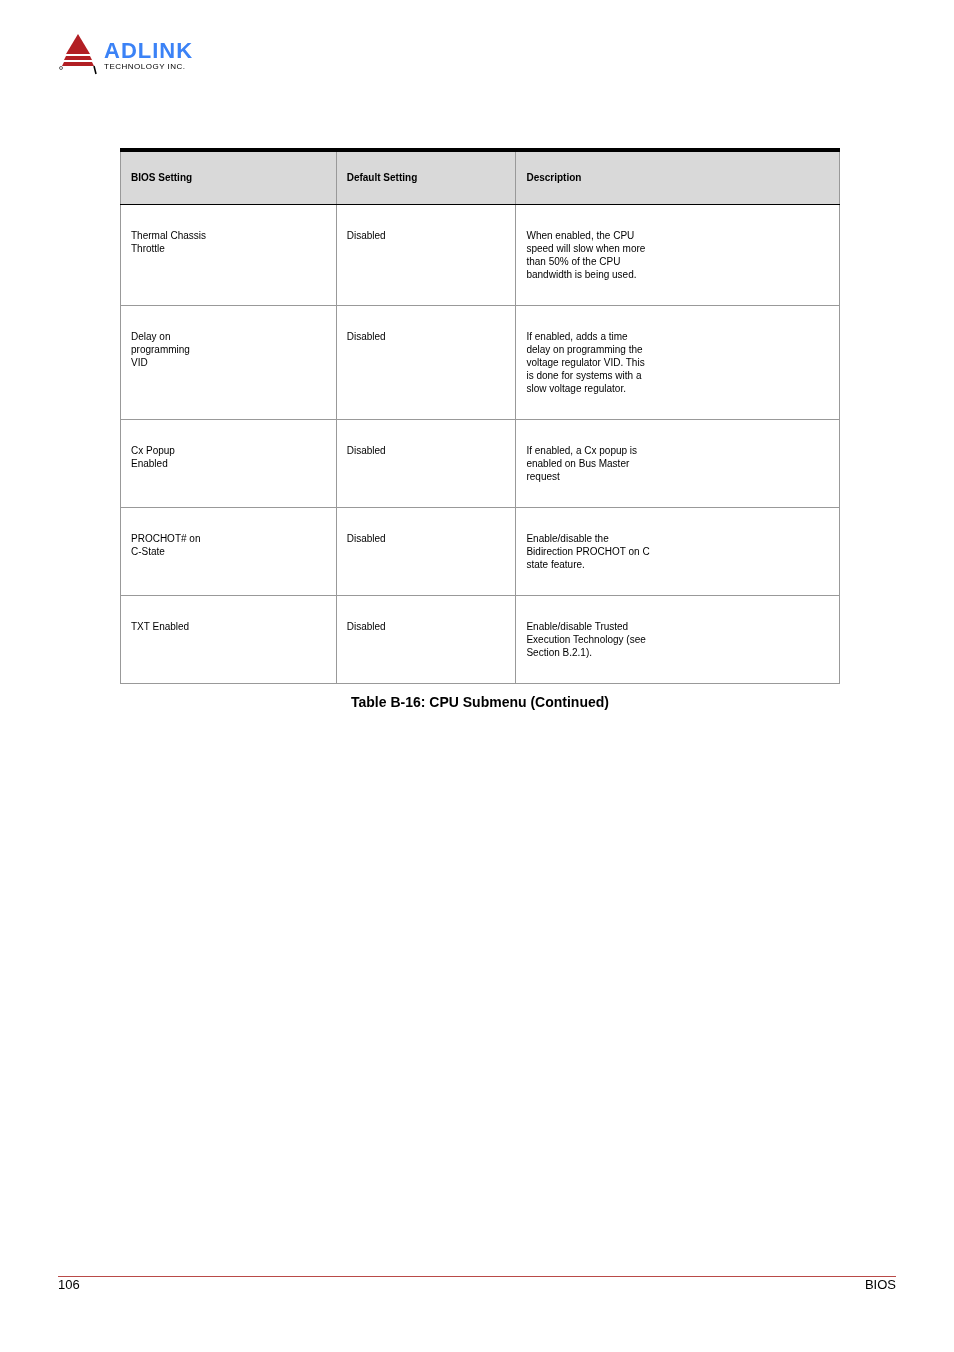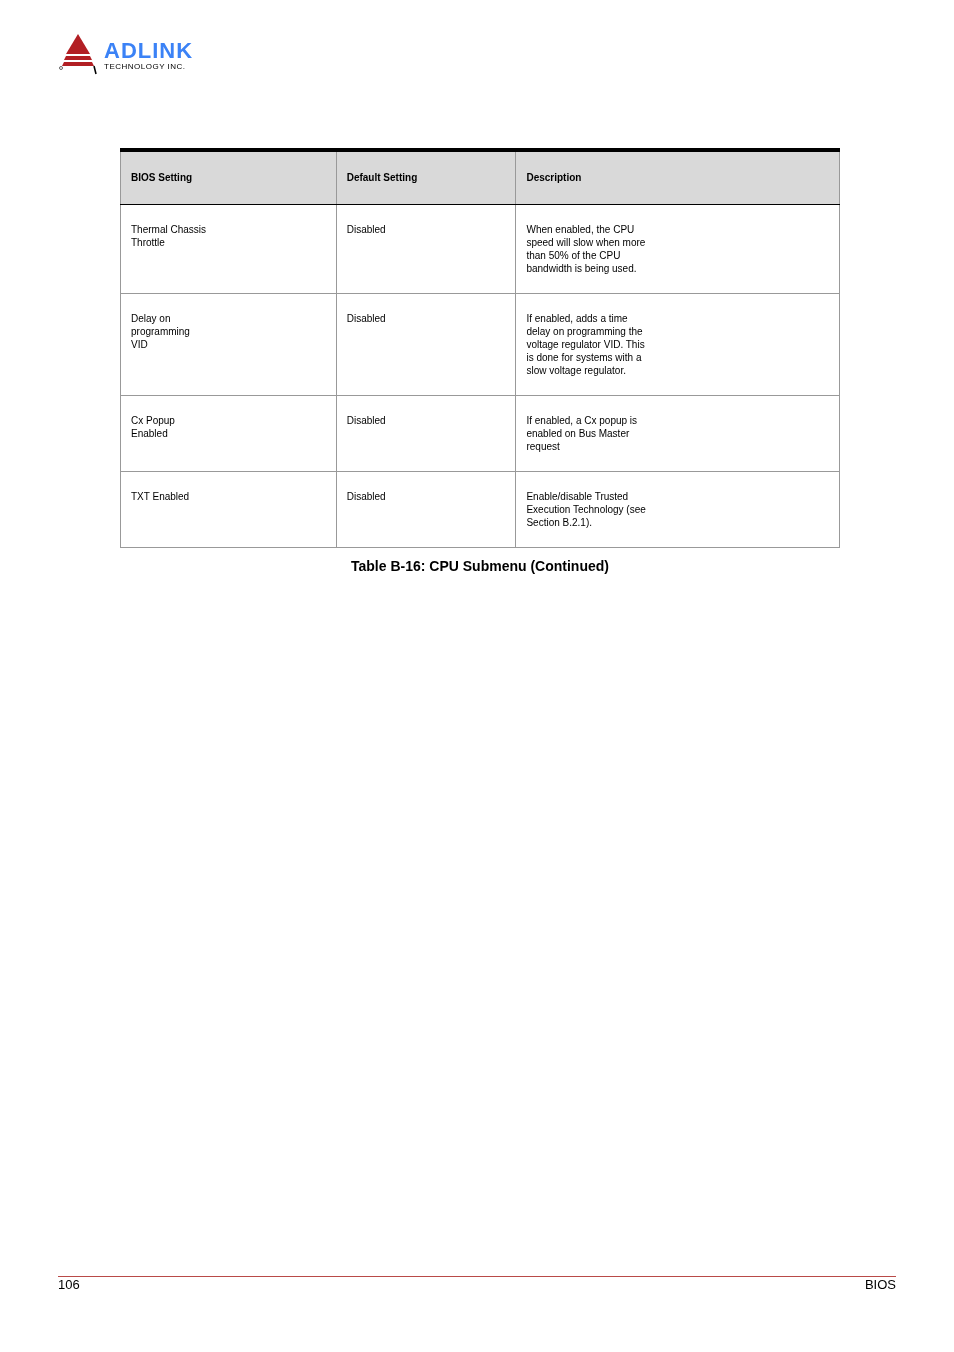--- a/index.html
+++ b/index.html
@@ -66,21 +66,21 @@
       border-bottom: 1px solid #000;
       border-left: 1px solid #999;
       border-right: 1px solid #999;
       height: 52px;
       vertical-align: middle;
     }
     thead th:first-child {
       border-left: 1px solid #999;
     }
     tbody td {
-      padding: 18px 10px;
+      padding: 24px 10px;
       border-bottom: 1px solid #999;
       border-left: 1px solid #999;
       border-right: 1px solid #999;
       vertical-align: top;
       line-height: 1.3;
       margin-top: 32px;
     }
     tbody tr:last-child td {
       border-bottom: 1px solid #999;
     }
@@ -142,20 +142,25 @@
           <td>Delay on<br>programming<br>VID</td>
           <td>Disabled</td>
           <td>If enabled, adds a time<br>delay on programming the<br>voltage regulator VID. This<br>is done for systems with a<br>slow voltage regulator.</td>
         </tr>
         <tr>
           <td>Cx Popup<br>Enabled</td>
           <td>Disabled</td>
           <td>If enabled, a Cx popup is<br>enabled on Bus Master<br>request</td>
         </tr>
         <tr>
+          <td>PROCHOT# on<br>C-State</td>
+          <td>Disabled</td>
+          <td>Enable/disable the<br>Bidirection PROCHOT on C<br>state feature.</td>
+        </tr>
+        <tr>
           <td>TXT Enabled</td>
           <td>Disabled</td>
           <td>Enable/disable Trusted<br>Execution Technology (see<br>Section B.2.1).</td>
         </tr>
       </tbody>
   </table>
   <div class="table-caption">Table B-16: CPU Submenu (Continued)</div>
 </div>
 
 <div class="footer">

